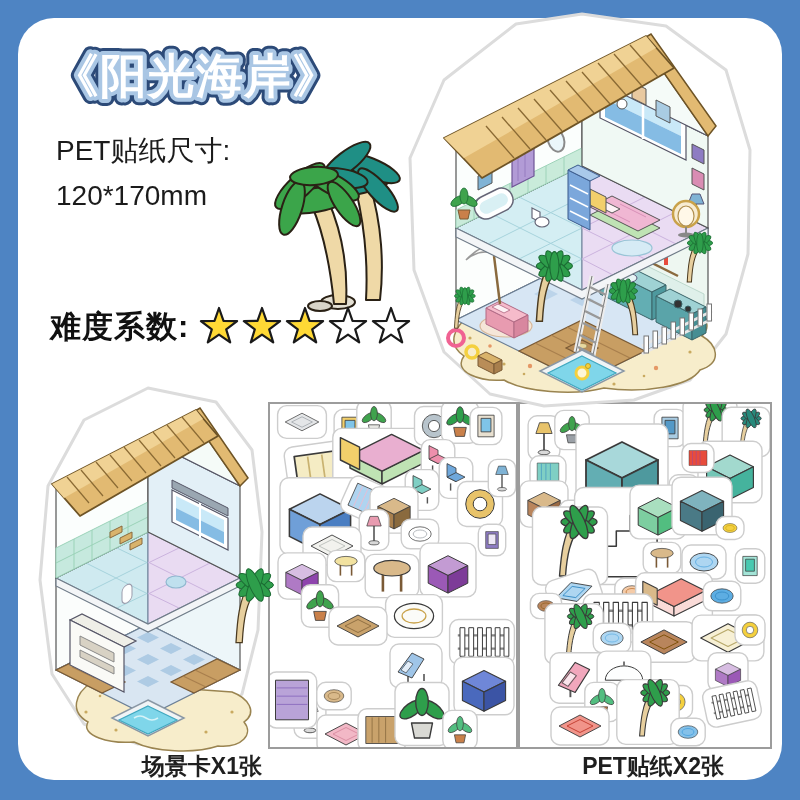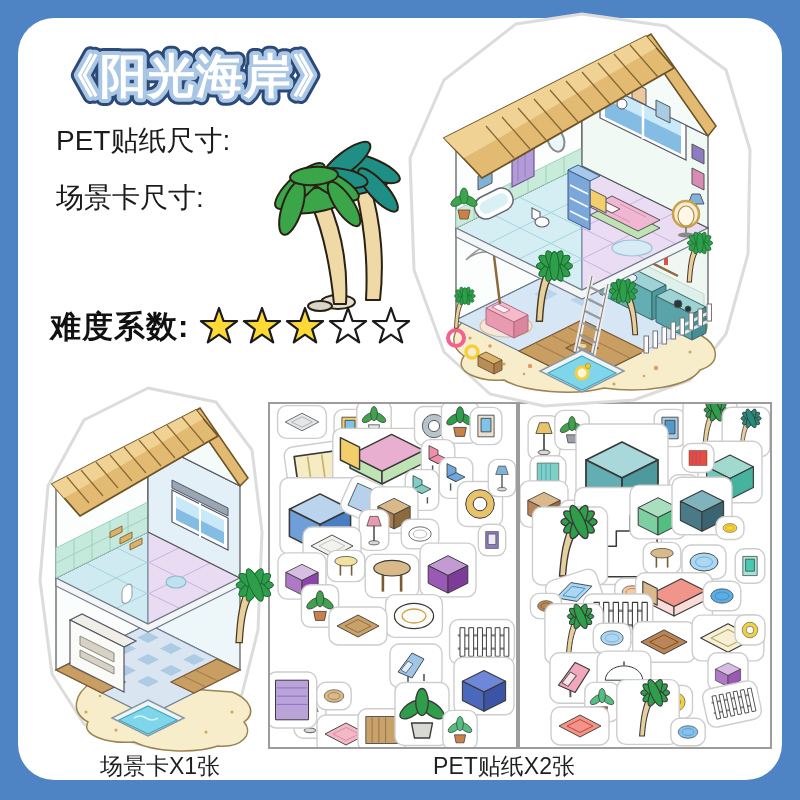--- a/index.html
+++ b/index.html
@@ -3,51 +3,51 @@
 <meta charset="utf-8">
 <style>
   html,body{margin:0;padding:0}
   body{width:800px;height:800px;overflow:hidden;background:#4E84C3;
        font-family:"Liberation Sans","DejaVu Sans",sans-serif;position:relative}
   #card{position:absolute;left:18px;top:18px;width:764px;height:762px;
         background:#fff;border-radius:36px}
   .title-svg{position:absolute;left:44px;top:30px;width:350px;height:86px;overflow:visible}
   .title-svg text{font-family:"Liberation Sans","DejaVu Sans",sans-serif;
         font-weight:800;font-size:47px;letter-spacing:1px}
-  #specs{position:absolute;left:56px;top:118px;color:#1b1b1b;font-size:28px;line-height:45px}
+  #specs{position:absolute;left:56px;top:128px;color:#1b1b1b;font-size:28px;line-height:45px}
   .spec-gap{height:12px}
   #difficulty{position:absolute;left:50px;top:306px;display:flex;align-items:center}
   #difficulty .lbl{font-size:31px;font-weight:800;color:#111;letter-spacing:1px;margin-right:8px}
   #stars{display:flex;align-items:center}
   #stars svg{display:block;margin-left:1px}
   #palm-deco{position:absolute;left:250px;top:104px;width:162px;height:212px;overflow:visible}
   .sheet{position:absolute;background:#fff;border:2px solid #9C9C9C}
   #sheet1{left:268px;top:402px;width:246px;height:343px}
   #sheet2{left:518px;top:402px;width:250px;height:343px}
   #scene-illo{position:absolute;left:26px;top:382px;width:246px;height:366px;overflow:visible}
   #house-illo{position:absolute;left:394px;top:8px;width:378px;height:414px;overflow:visible}
-  .caption{position:absolute;top:751px;font-size:23px;color:#1f1f1f;text-align:center;font-weight:400}
+  .caption{position:absolute;top:751px;font-size:23px;color:#1f1f1f;text-align:right;font-weight:700}
   #cap1{left:58px;width:204px}
   #cap2{left:284px;width:440px}
 </style>
 </head>
 <body>
 
 <div id="card"></div>
 
 <svg class="title-svg" viewBox="0 0 350 86">
   <text x="8" y="62" fill="none" stroke="#2C4A78" stroke-width="14" stroke-linejoin="round">《阳光海岸》</text>
   <text x="8" y="62" fill="none" stroke="#A9C6E4" stroke-width="8" stroke-linejoin="round">《阳光海岸》</text>
   <text x="8" y="62" fill="#FFFFFF">《阳光海岸》</text>
 </svg>
 
 <div id="specs">
   <div class="spec-line">PET贴纸尺寸:</div>
+  <div class="spec-line">120*170mm</div>
   <div class="spec-gap"></div>
-  <div class="spec-line">场景卡尺寸:</div>
 </div>
 
 <svg id="palm-deco" viewBox="0 0 162 212">
   <g stroke="#2A2115" stroke-width="2" stroke-linejoin="round">
     <ellipse cx="88" cy="198" rx="17" ry="7" fill="#E4E0D4"></ellipse>
     <path d="M116,196 C118,160 114,120 106,86 L120,82 C132,120 134,162 130,196 Z" fill="#EFD9A7"></path>
     <g fill="#1F8F85">
       <ellipse cx="112" cy="78" rx="34" ry="11" transform="rotate(-14 112 78)"></ellipse>
       <ellipse cx="120" cy="64" rx="32" ry="10" transform="rotate(22 120 64)"></ellipse>
       <ellipse cx="96" cy="58" rx="30" ry="10" transform="rotate(-38 96 58)"></ellipse>

